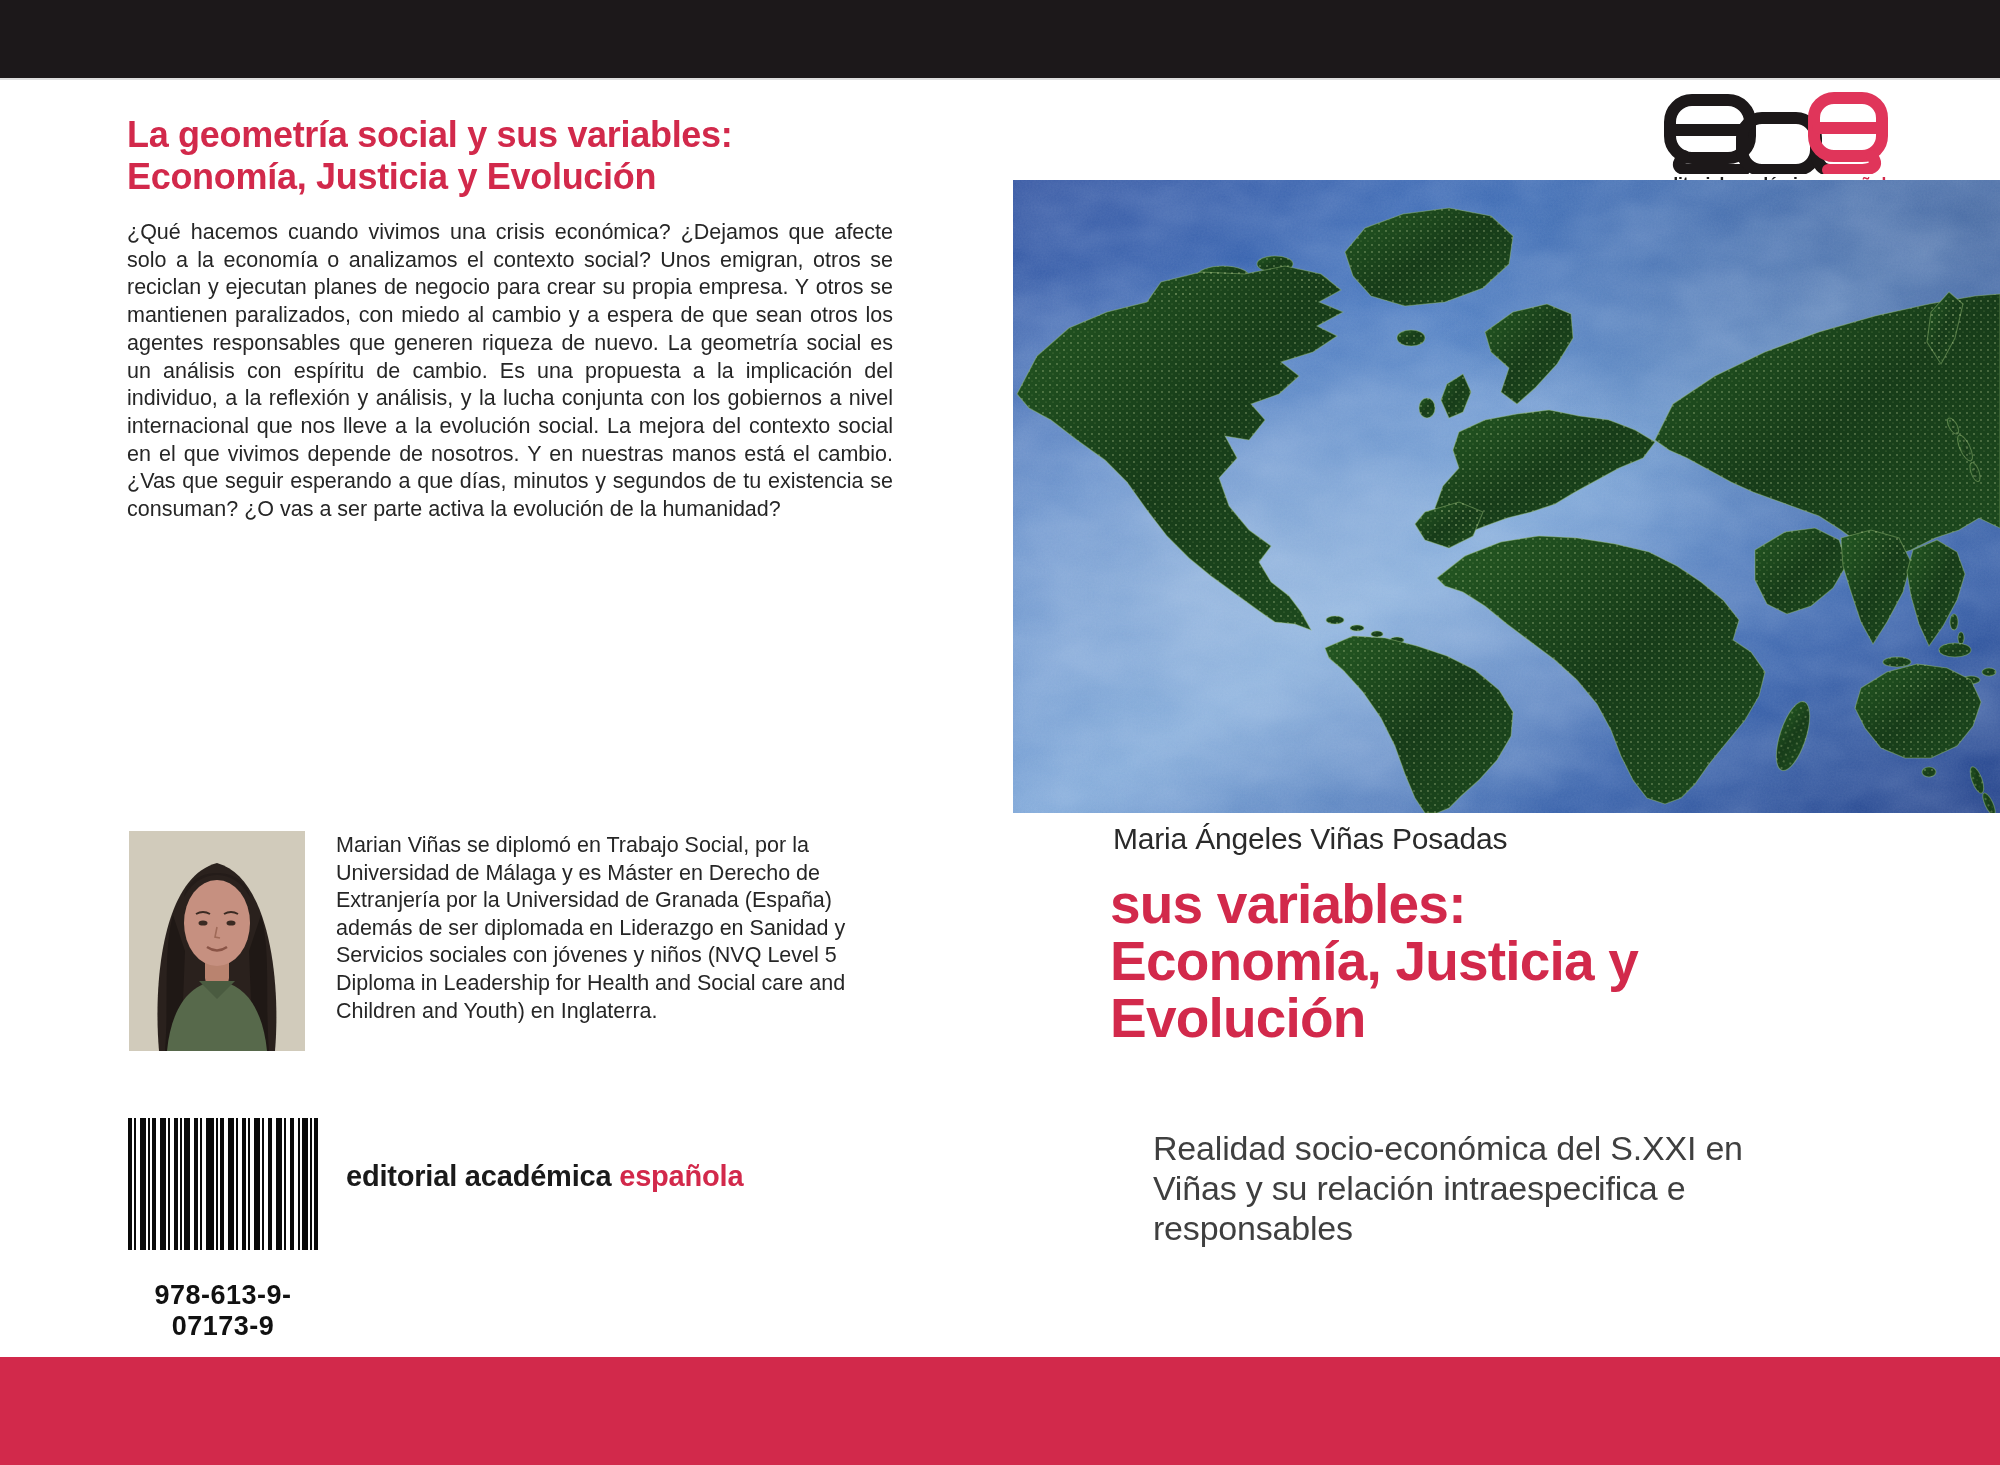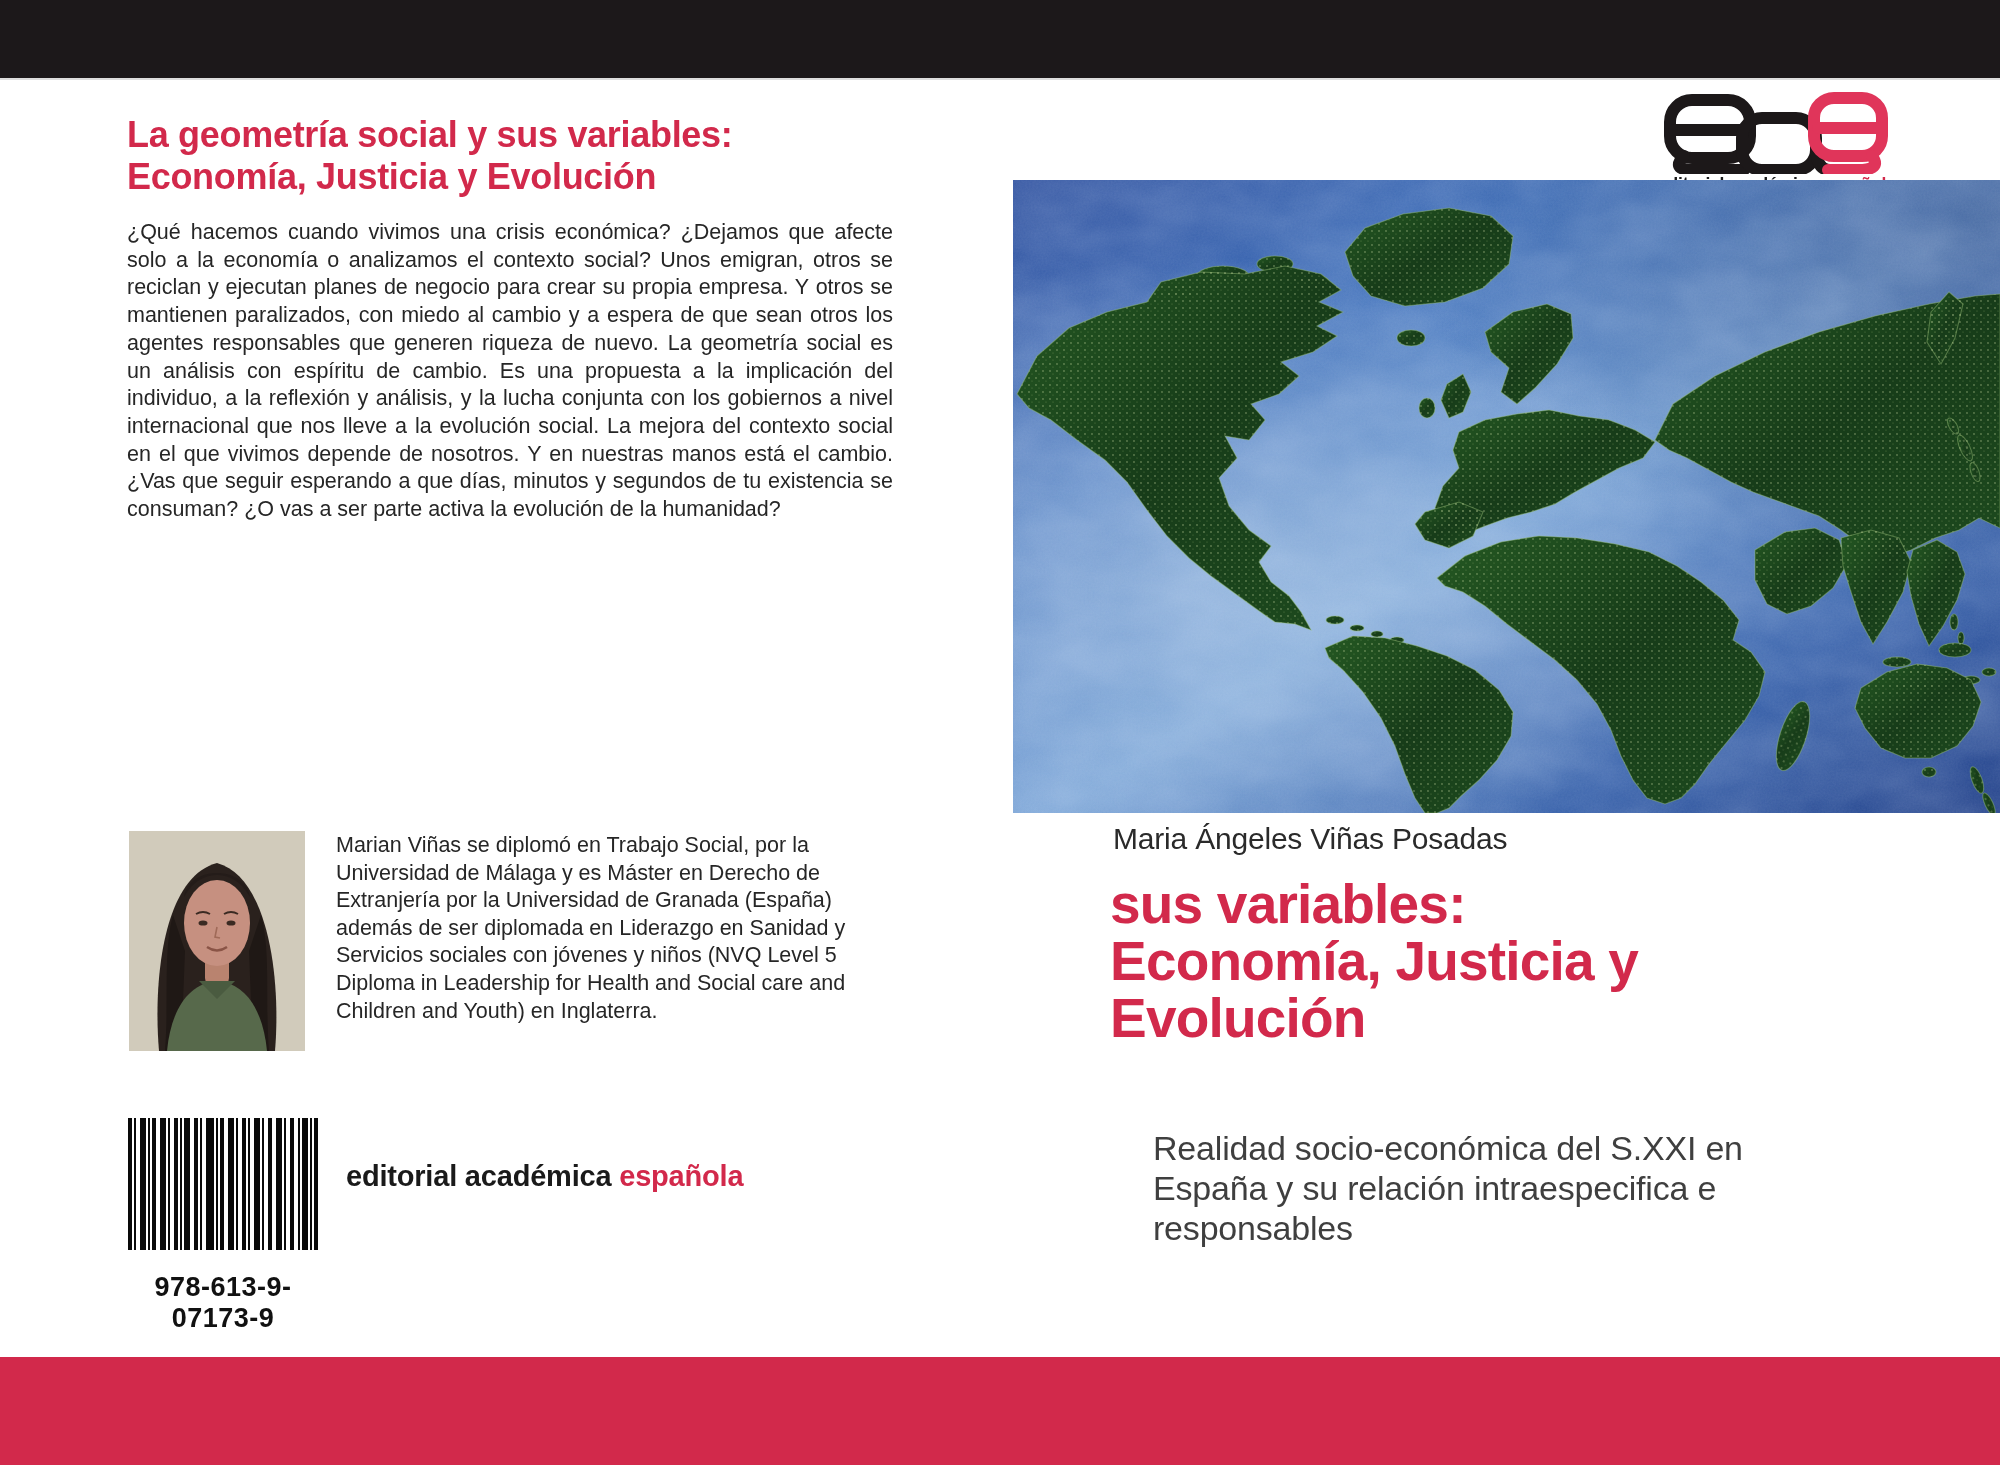--- a/index.html
+++ b/index.html
@@ -19,21 +19,21 @@
     position:absolute;left:127px;top:219px;width:766px;
     color:#262626;font-size:21.5px;line-height:27.7px;text-align:justify;
   }
   .photo{position:absolute;left:129px;top:831px;width:176px;height:220px;overflow:hidden;}
   .bio{
     position:absolute;left:336px;top:832px;width:575px;
     color:#262626;font-size:21.5px;line-height:27.6px;text-align:left;
   }
   .barcode-wrap{position:absolute;left:118px;top:1106px;width:210px;text-align:center;}
   .barcode-wrap svg{display:block;margin:0 auto;}
-  .isbn{margin-top:8px;color:#111111;font-size:27px;font-weight:700;letter-spacing:0.5px;}
+  .isbn{margin-top:16px;color:#111111;font-size:27px;font-weight:700;letter-spacing:0.5px;}
   .bc-pub{
     position:absolute;left:346px;top:1160px;font-size:29px;font-weight:700;color:#1a1a1a;letter-spacing:-0.2px;
   }
   .bc-pub .red{color:#d2294b;}
 
   
   .map{position:absolute;left:1013px;top:180px;width:987px;height:633px;}
   .logo{position:absolute;left:1658px;top:90px;width:230px;text-align:center;}
   .logo-caption{margin-top:-4px;font-size:17.5px;font-weight:700;color:#1a1a1a;letter-spacing:-0.2px;white-space:nowrap;}
   .logo-caption .red{color:#d2294b;}
@@ -274,19 +274,19 @@
   <div class="fc-author">Maria Ángeles Viñas Posadas</div>
 
   <div class="fc-title">
     <div>sus variables:</div>
     <div>Economía, Justicia y</div>
     <div>Evolución</div>
   </div>
 
   <div class="fc-subtitle">
     <div>Realidad socio-económica del S.XXI en</div>
-    <div>España y su relación intraespecifica e</div>
+    <div>Viñas y su relación intraespecifica e</div>
     <div>responsables</div>
   </div>
 
   <div class="bar-bottom"></div>
 
 </div>
 
 </body></html>

